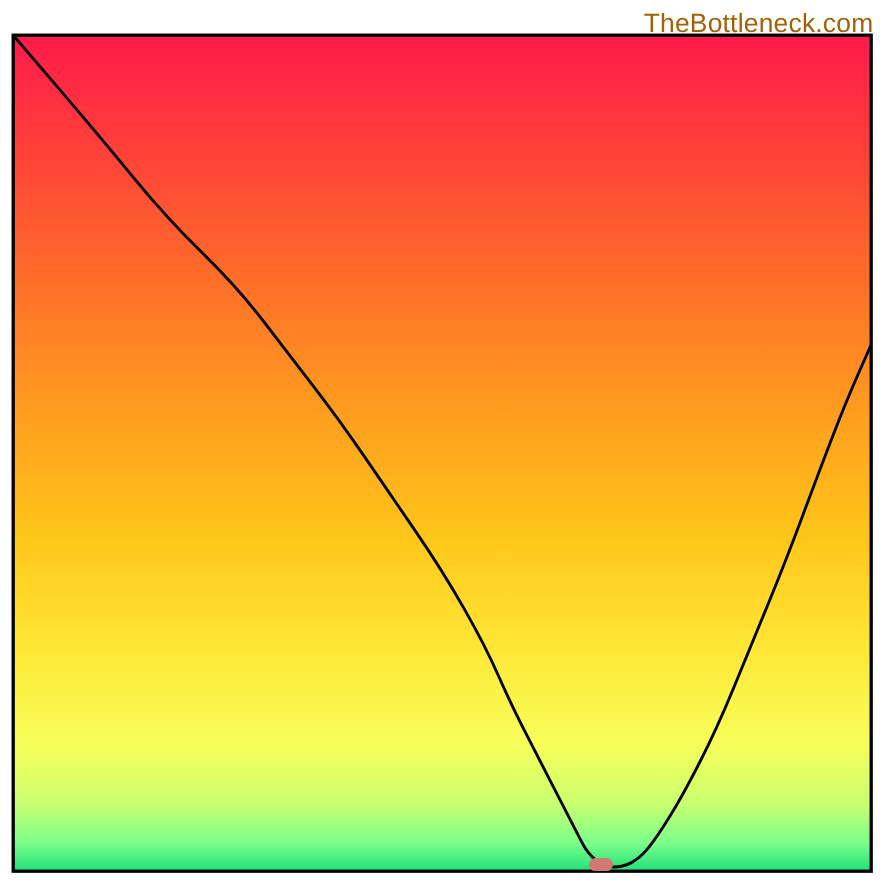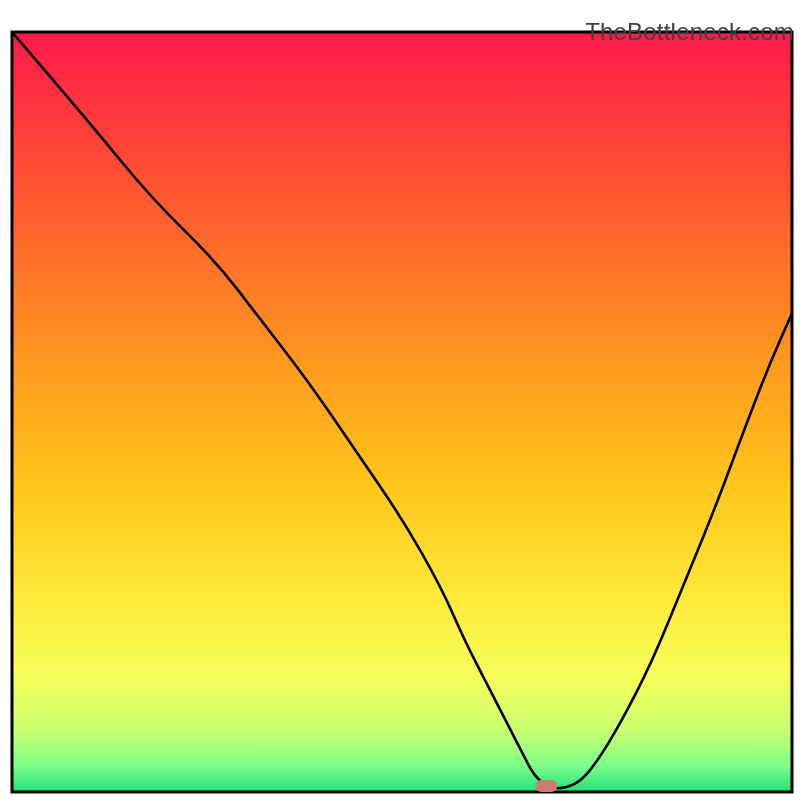--- a/index.html
+++ b/index.html
@@ -11,23 +11,23 @@
     font-family: Arial, Helvetica, sans-serif;
   }
   .stage {
     position: relative;
     width: 800px;
     height: 800px;
     overflow: hidden;
   }
   .watermark {
     position: absolute;
-    top: 18px;
+    top: 8px;
     right: 6px;
-    color: #404040;
+    color: #a16207;
     font-size: 24px;
     font-weight: 500;
     letter-spacing: 0.2px;
     z-index: 5;
   }
   svg.plot {
     position: absolute;
     inset: 0;
     width: 800px;
     height: 800px;

